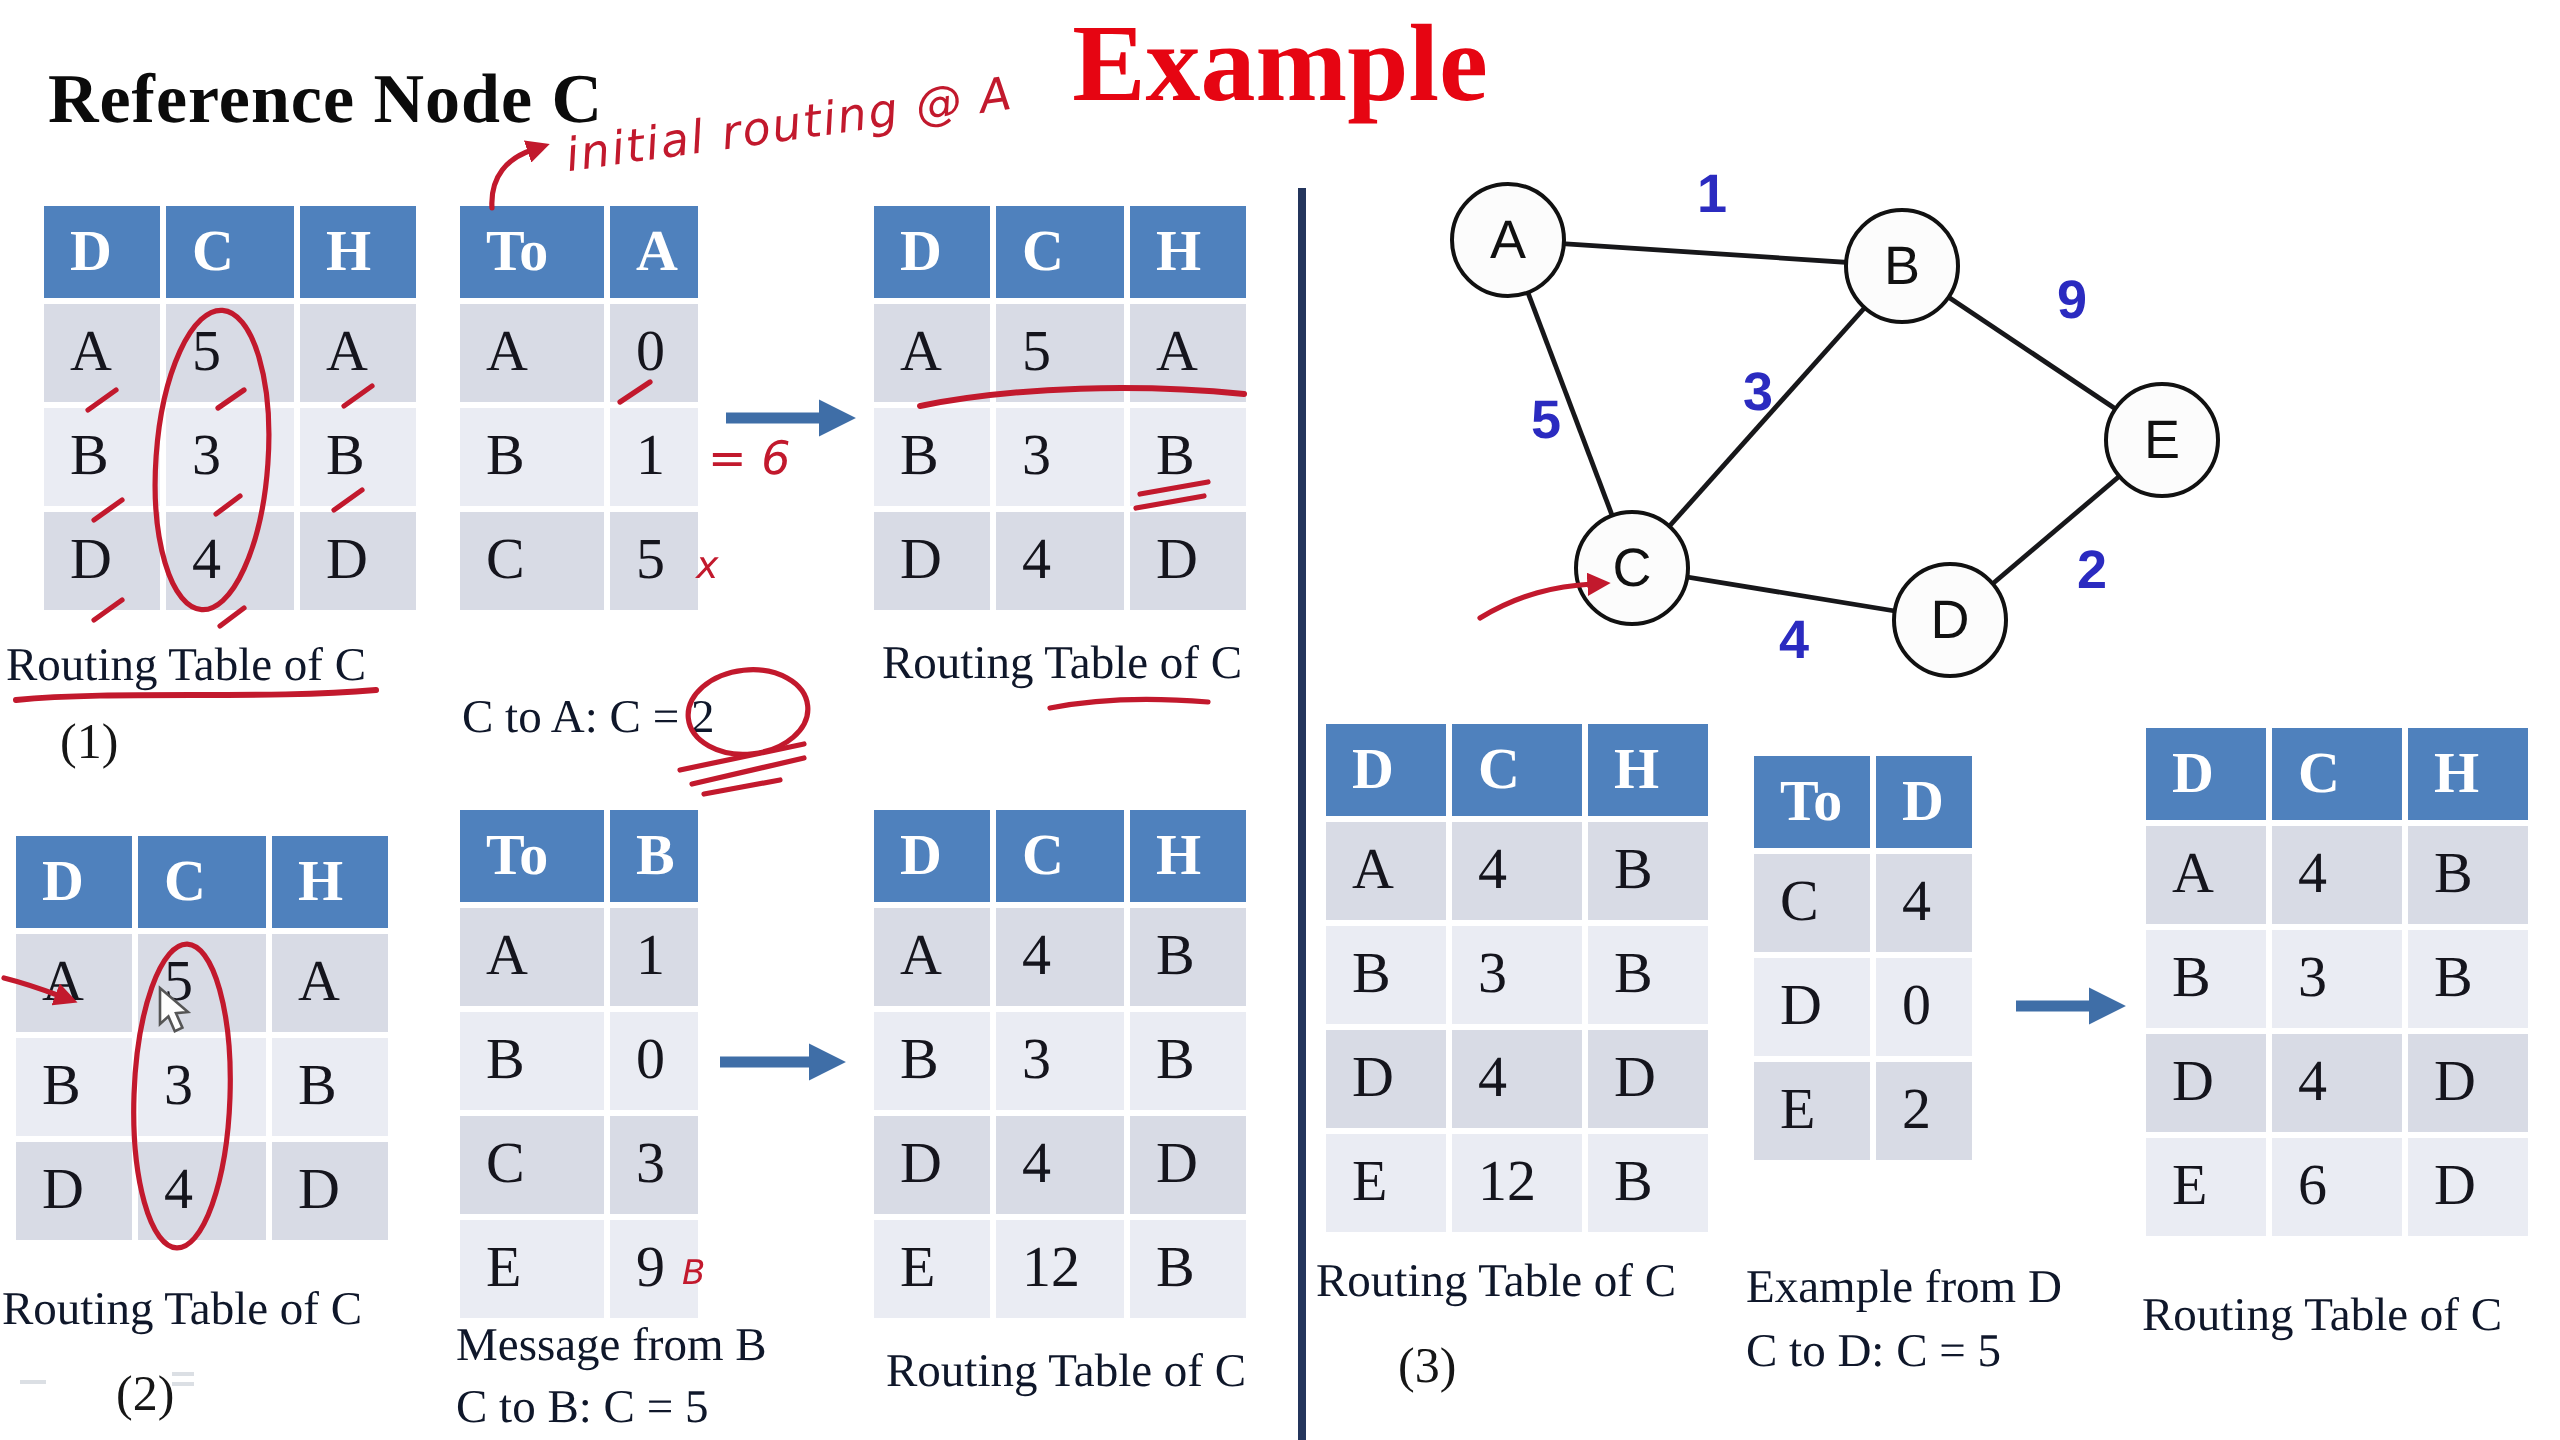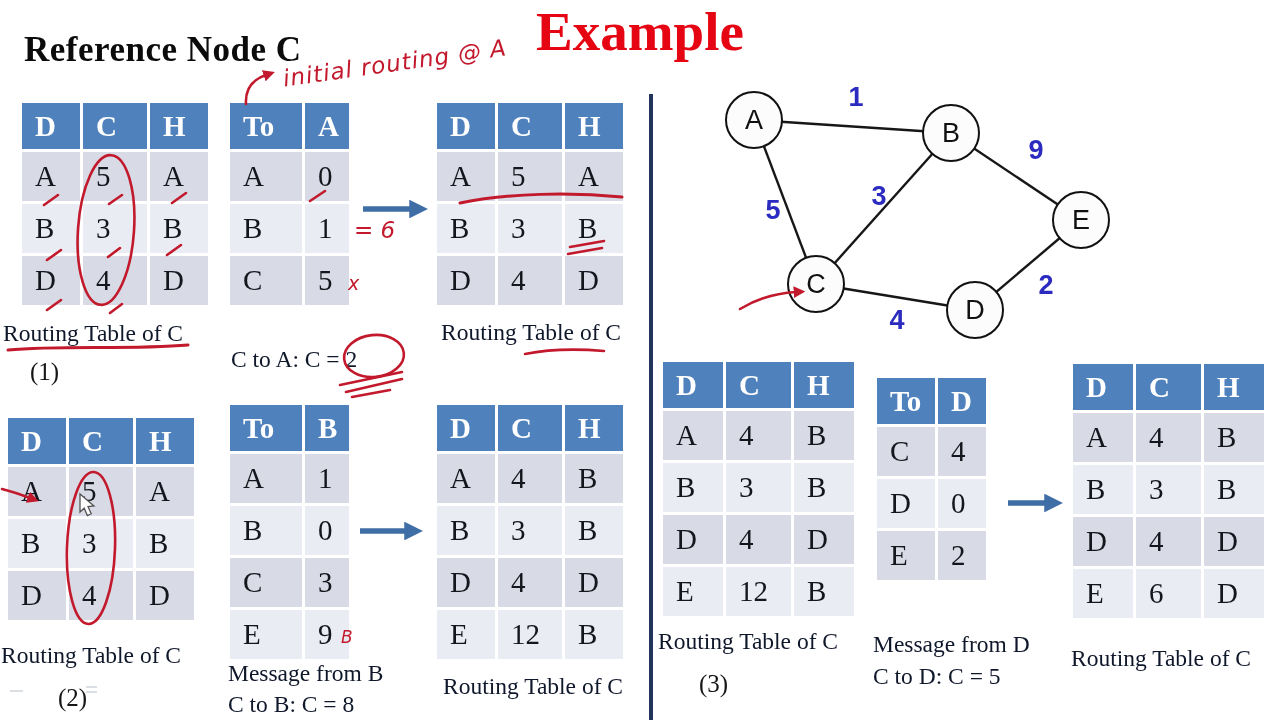--- a/index.html
+++ b/index.html
@@ -163,25 +163,25 @@
       <div class="cell td rowB">D</div>
     </div>
 
   <div class="cap" style="left:3px;top:320px">Routing Table of C</div>
   <div class="num" style="left:30px;top:358px">(1)</div>
   <div class="cap" style="left:231px;top:346px">C to A: C = 2</div>
   <div class="cap" style="left:441px;top:319px">Routing Table of C</div>
   <div class="cap" style="left:1px;top:642px">Routing Table of C</div>
   <div class="num" style="left:58px;top:684px">(2)</div>
   <div class="cap" style="left:228px;top:660px">Message from B</div>
-  <div class="cap" style="left:228px;top:691px">C to B: C = 8</div>
+  <div class="cap" style="left:228px;top:691px">C to B: C = 5</div>
   <div class="cap" style="left:443px;top:673px">Routing Table of C</div>
   <div class="cap" style="left:658px;top:628px">Routing Table of C</div>
   <div class="num" style="left:699px;top:670px">(3)</div>
-  <div class="cap" style="left:873px;top:631px">Message from D</div>
+  <div class="cap" style="left:873px;top:631px">Example from D</div>
   <div class="cap" style="left:873px;top:663px">C to D: C = 5</div>
   <div class="cap" style="left:1071px;top:645px">Routing Table of C</div>
 
   <div class="hw" style="left:282px;top:50px;font-size:23px;transform:rotate(-8deg);letter-spacing:1px">initial routing @ A</div>
   <div class="hw" style="left:354px;top:217px;font-size:23px">= 6</div>
   <div class="hw" style="left:348px;top:272px;font-size:19px">x</div>
   <div class="hw" style="left:341px;top:627px;font-size:17px">B</div>
 
   <svg id="overlay" width="1280" height="720" viewBox="0 0 1280 720">
     <defs>

